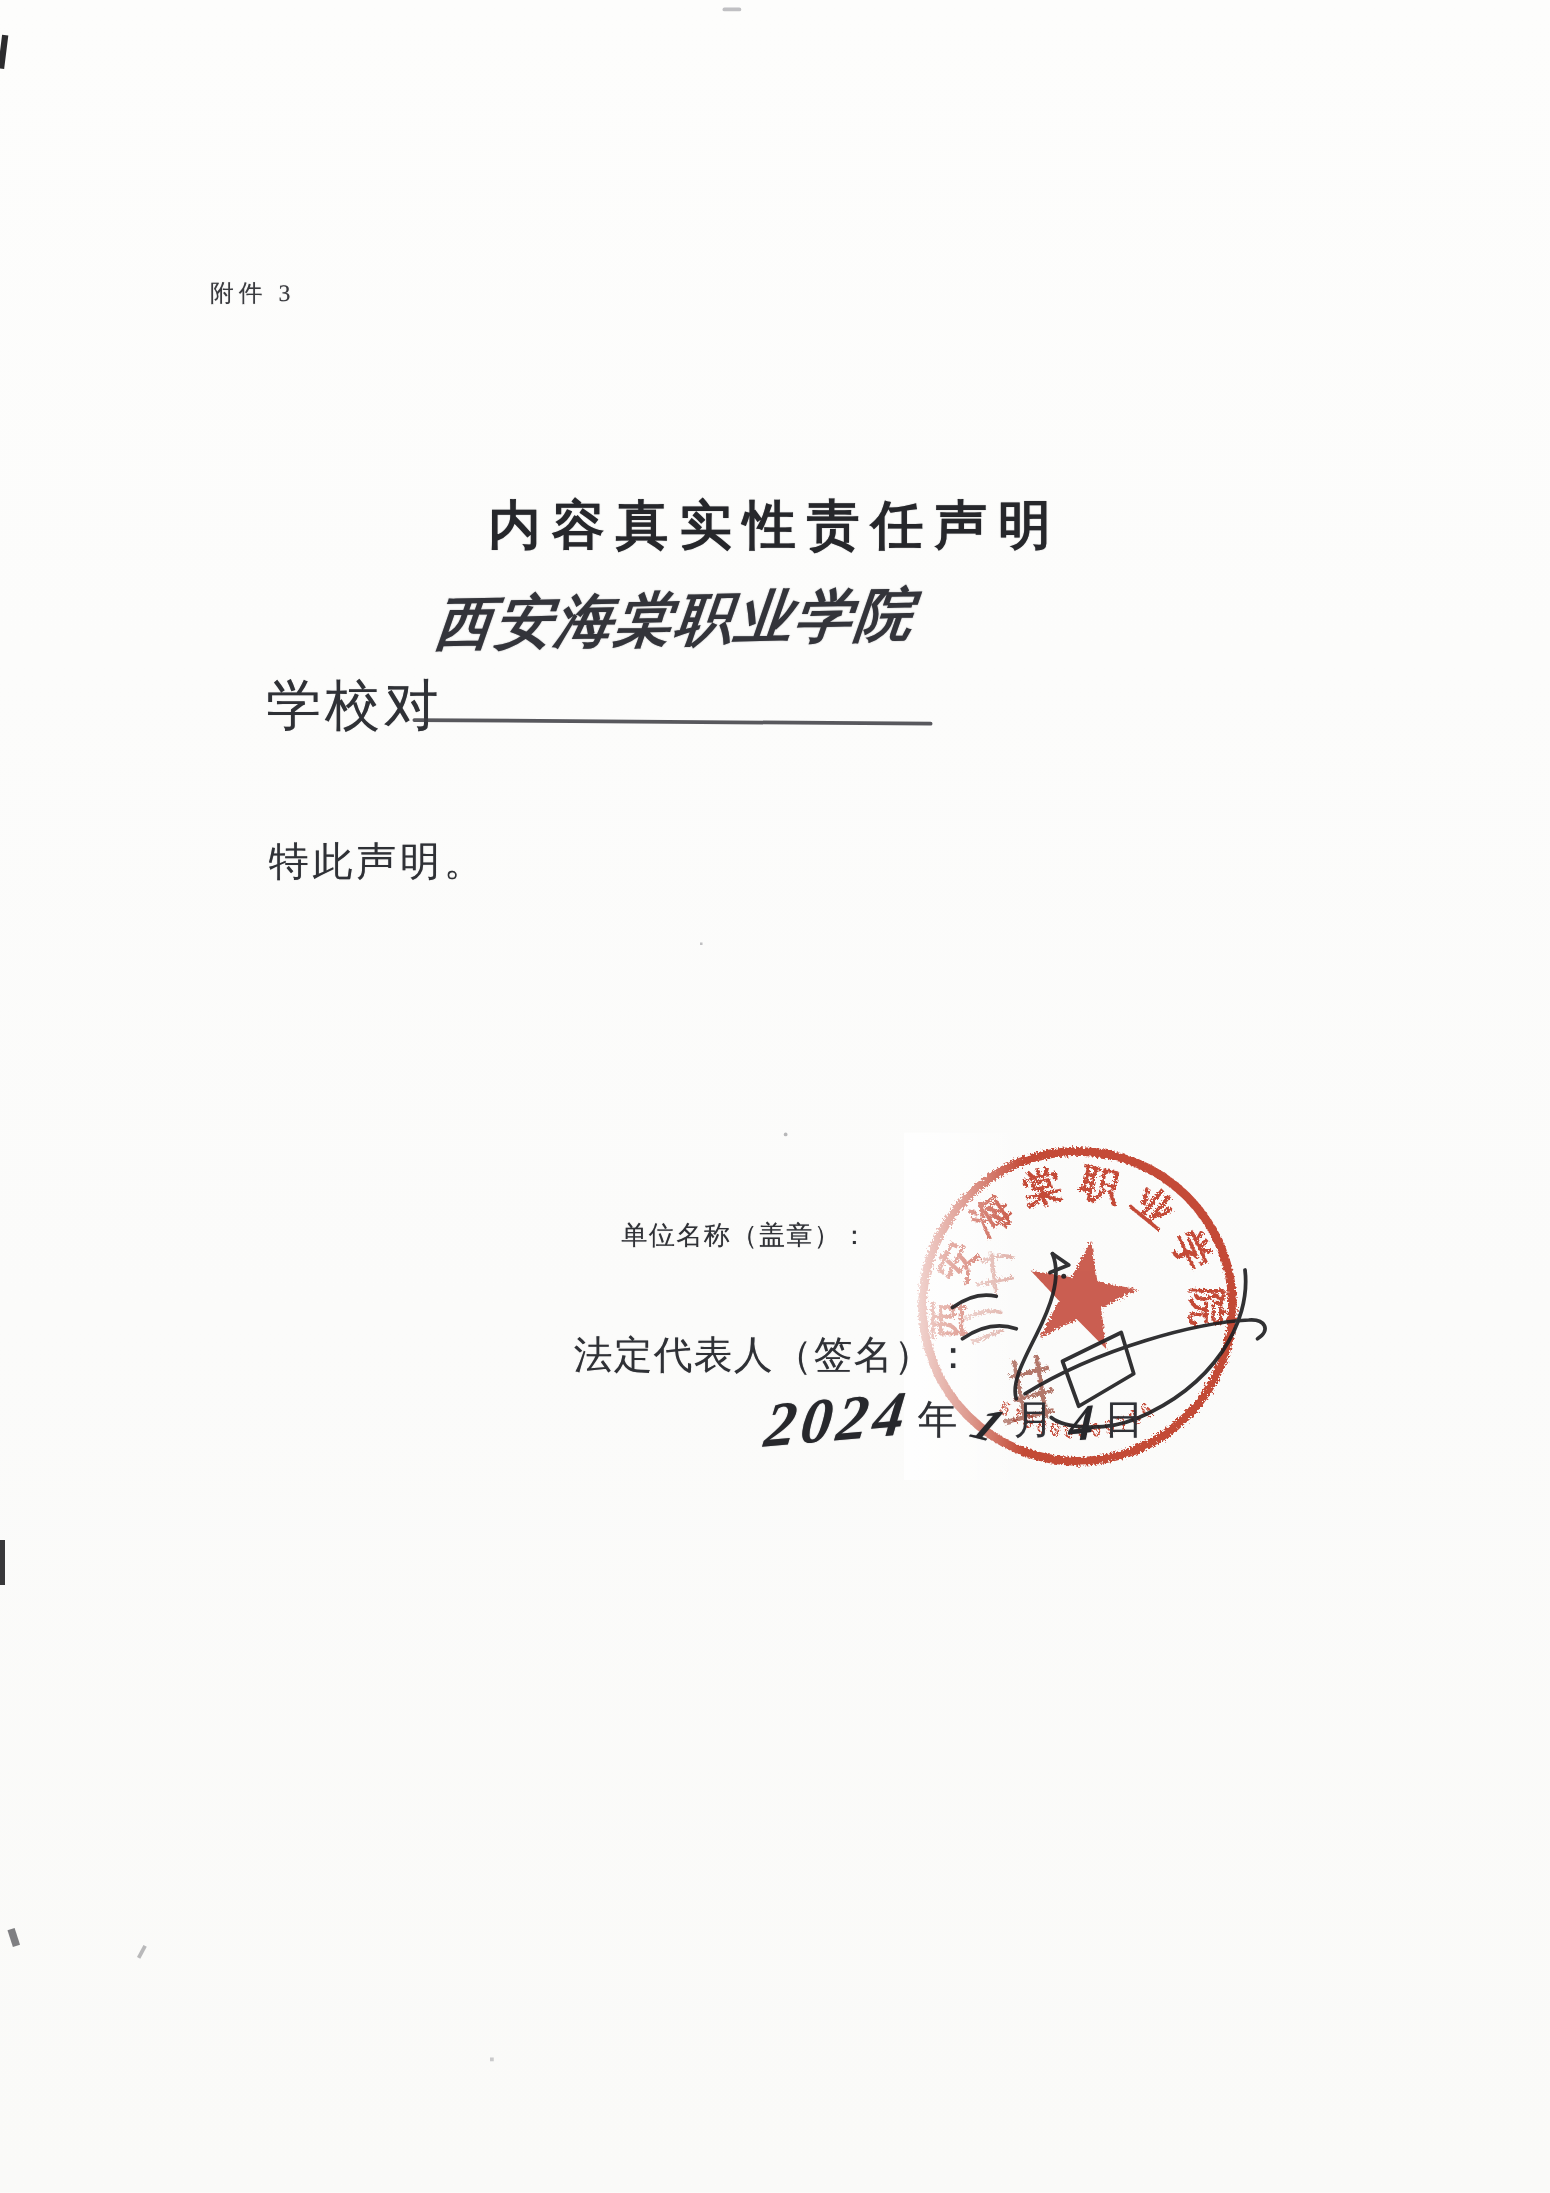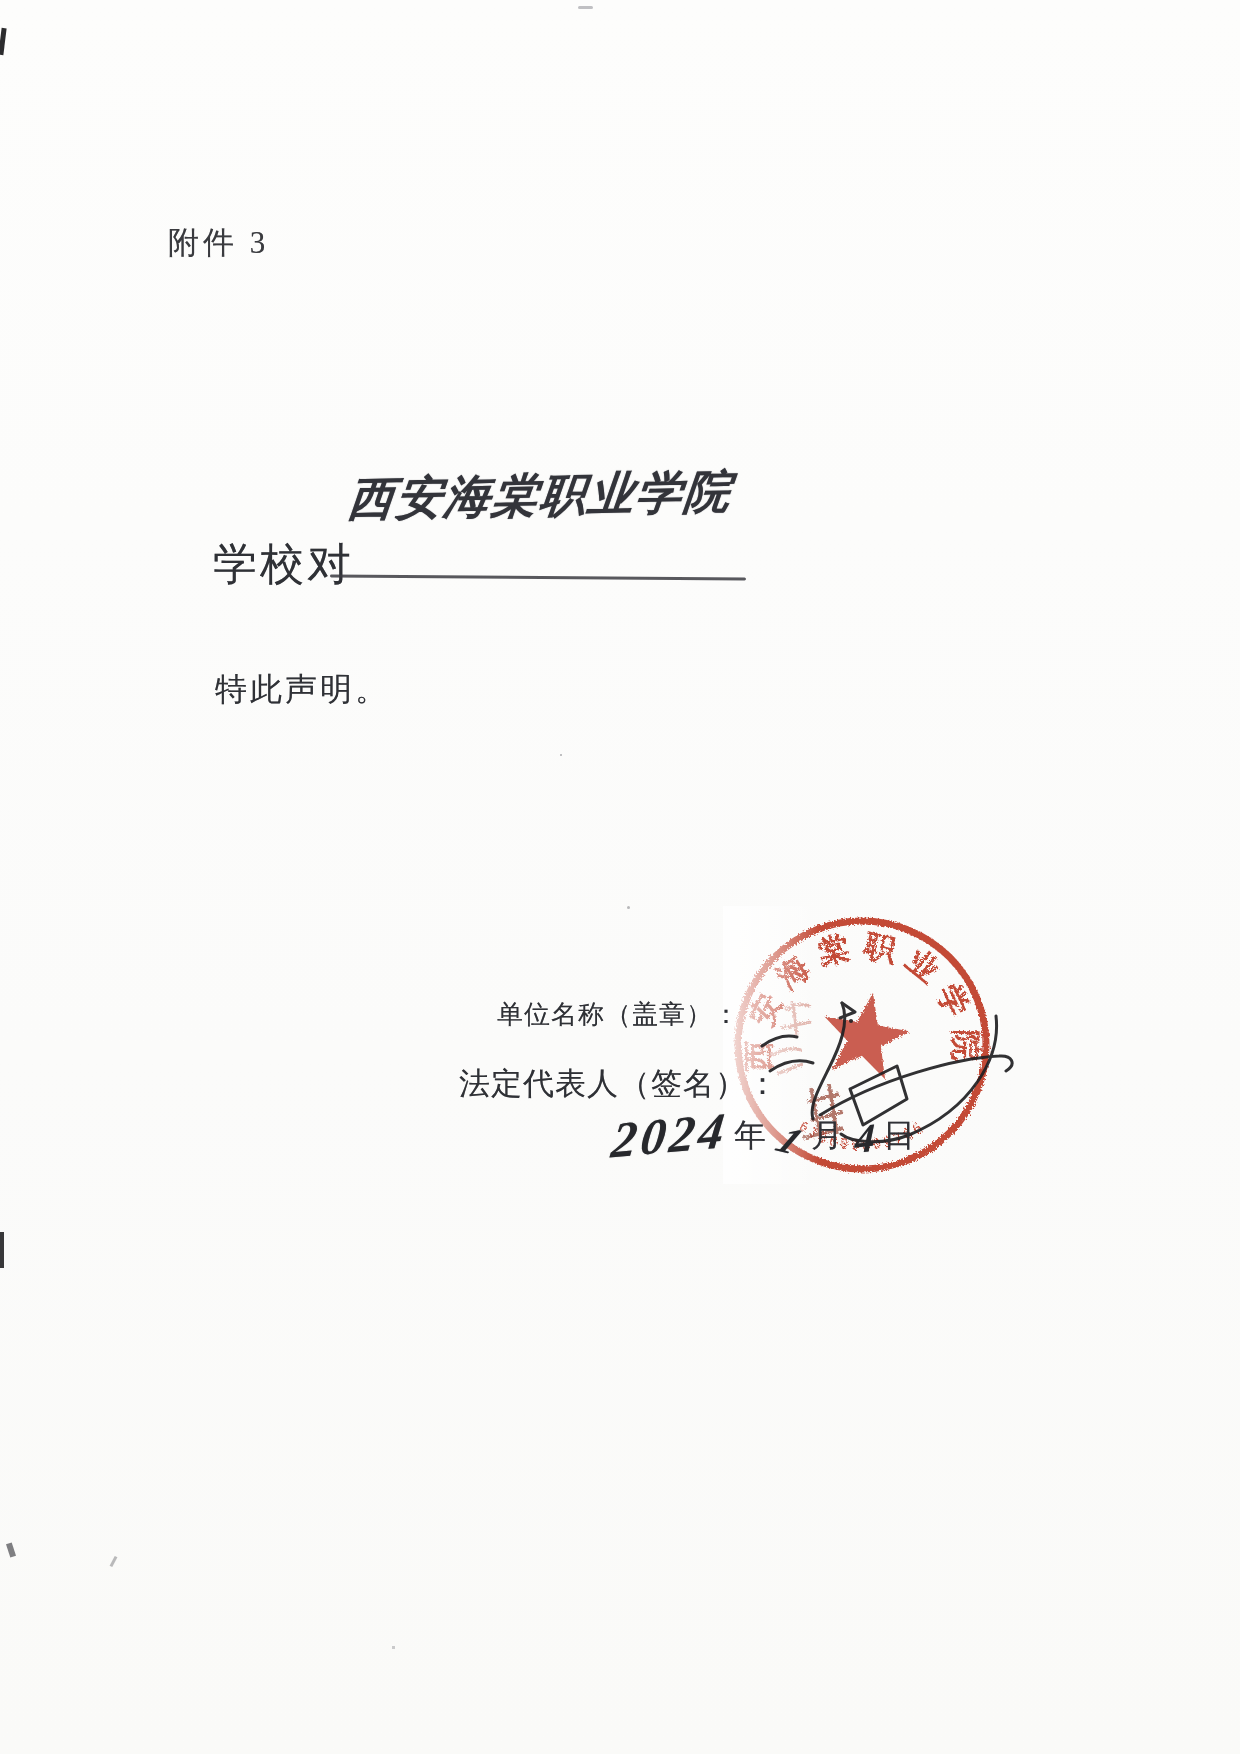--- a/index.html
+++ b/index.html
@@ -9,21 +9,21 @@
     font-family:"Liberation Serif","DejaVu Serif",serif;
     color:#2e3034;
   }
   .page{position:absolute;inset:0;background:linear-gradient(180deg,#fdfdfc 0%,#fbfbfa 60%,#fafaf8 100%);}
   .abs{position:absolute;}
   .printed{
     color:#2f3136;
     text-shadow:0 0 .6px rgba(45,45,50,.45);
     white-space:nowrap;
   }
-  .attachment{left:168px;top:222px;font-size:31px;letter-spacing:4px;color:#3a3b3f;}
+  .attachment{left:168px;top:222px;font-size:19px;letter-spacing:4px;color:#3a3b3f;}
   .doc-title{
     left:0;right:0;top:392px;text-align:center;
     font-size:42px;font-weight:bold;letter-spacing:9px;color:#26272b;
     text-shadow:0 0 .8px rgba(30,30,35,.55);
   }
   .line1-prefix{left:213px;top:535px;font-size:44px;letter-spacing:3px;}
   .line1-suffix{left:742px;top:533px;font-size:31px;letter-spacing:0px;}
   .line2{left:144px;top:601px;font-size:32px;letter-spacing:2px;}
   .line3{left:215px;top:668px;font-size:32px;letter-spacing:3px;text-align:right;}
   .handwritten-name{
@@ -31,21 +31,21 @@
     font-style:italic;font-weight:600;letter-spacing:2px;
     color:#33343a;white-space:nowrap;
     transform:rotate(-1.2deg) skewX(-7deg);
     text-shadow:0 0 1px rgba(40,40,48,.6);
     z-index:3;
   }
   .name-underline{
     left:330px;top:576px;width:416px;height:3px;background:#3b3b41;
     transform:rotate(.4deg);border-radius:2px;opacity:.85;
   }
-  .unit-label{left:497px;top:997px;font-size:26px;letter-spacing:1px;z-index:4;}
+  .unit-label{left:497px;top:974px;font-size:21px;letter-spacing:1px;z-index:4;}
   .rep-label{left:459px;top:1063px;font-size:31px;letter-spacing:1px;z-index:4;}
   .seal-svg{left:723px;top:906px;width:278px;height:278px;z-index:2;}
   .signature-svg{left:700px;top:928px;width:334px;height:244px;z-index:5;}
   .date-line{
     left:612px;top:1106px;display:flex;align-items:flex-end;z-index:6;
     white-space:nowrap;
   }
   .date-line .unit{font-size:32px;color:#2f3136;text-shadow:0 0 .6px rgba(45,45,50,.4);padding:0 4px 6px 4px;}
   .hw{
     font-style:italic;color:#27282c;font-weight:600;
@@ -65,20 +65,21 @@
   <div class="artifact" style="left:0;top:1232px;width:4px;height:36px;background:#38383a;"></div>
   <div class="artifact" style="left:8px;top:1543px;width:6px;height:14px;background:#55555a;transform:rotate(-18deg);opacity:.75;"></div>
   <div class="artifact" style="left:578px;top:6px;width:15px;height:3px;background:#97979c;opacity:.6;border-radius:2px;"></div>
   <div class="artifact" style="left:112px;top:1556px;width:3px;height:11px;background:#77777c;opacity:.5;transform:rotate(28deg);"></div>
   <div class="artifact" style="left:627px;top:906px;width:3px;height:3px;background:#8a8a8e;border-radius:50%;opacity:.6;"></div>
   <div class="artifact" style="left:560px;top:754px;width:2px;height:2px;background:#a6a6aa;opacity:.7;"></div>
   <div class="artifact" style="left:392px;top:1646px;width:3px;height:3px;background:#9a9a9e;opacity:.5;"></div>
 
   <div class="abs printed attachment">附件 3</div>
 
+  <div class="abs printed doc-title">内容真实性责任声明</div>
 
   <div class="abs printed line1-prefix">学校对</div>
   <div class="abs name-underline"></div>
   <div class="abs handwritten-name">西安海棠职业学院</div>
   <div class="abs printed line3">特此声明。</div>
 
   <div class="abs printed unit-label">单位名称（盖章）：</div>
   <div class="abs printed rep-label">法定代表人（签名）：</div>
 
   <svg class="abs seal-svg" viewBox="0 0 278 278" xmlns="http://www.w3.org/2000/svg">

